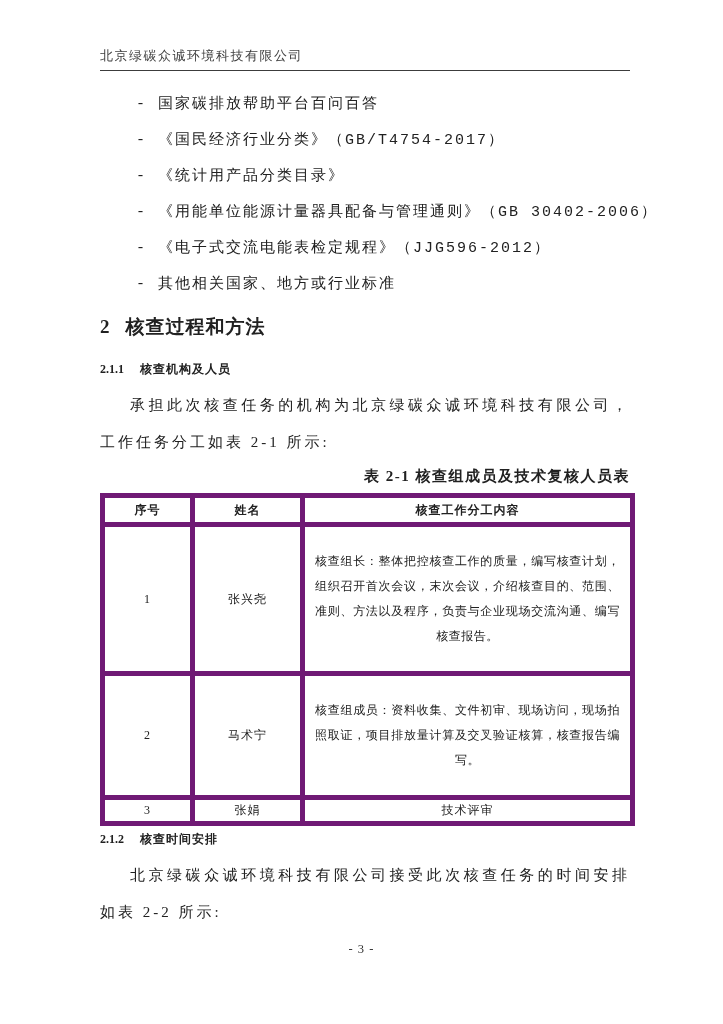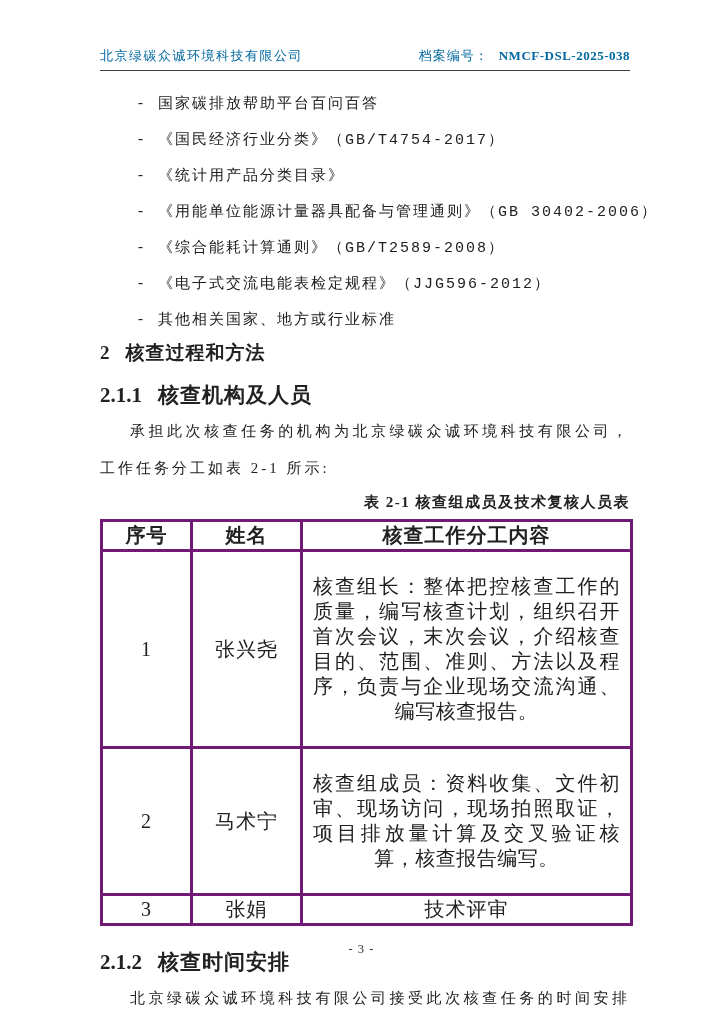--- a/index.html
+++ b/index.html
@@ -14,55 +14,55 @@
   .page {
     position: absolute; inset: 0;
     padding: 48px 93px 0 100px;
     background: #ffffff;
   }
   
   .hdr {
     display: flex; justify-content: space-between; align-items: flex-end;
     font-size: 13px; line-height: 16px; letter-spacing: 1.5px;
     border-bottom: 1px solid #3c3c3c; padding-bottom: 6px;
-    color: #0369a1;
+    color: #404040;
   }
   .hdr-right { display: flex; gap: 10px; letter-spacing: 1px; }
   .hdr-num { letter-spacing: 0.5px; font-weight: bold; font-family: "Liberation Serif", serif; }
   
   .refs { list-style: none; margin-top: 16px; padding-left: 36px; font-family: Liberation Mono, monospace; }
   .refs li {
     line-height: 36px; font-size: 15px; letter-spacing: 2px;
     white-space: nowrap;
   }
   .refs .dash { display: inline-block; width: 22px; letter-spacing: 0; }
   
-  .h2 { margin-top: 0; font-size: 19px; line-height: 28px; font-weight: bold; letter-spacing: 1px; }
+  .h2 { margin-top: 10px; font-size: 19px; line-height: 28px; font-weight: bold; letter-spacing: 1px; }
   .h2 .num, .h3 .num, .h4 .num { margin-right: 16px; letter-spacing: 0; }
   .h3 { margin-top: 18px; font-size: 17px; line-height: 26px; font-weight: bold; letter-spacing: 1px; }
-  .h4 { margin-top: 16px; font-size: 21px; line-height: 24px; font-weight: bold; letter-spacing: 1px; }
-  .h4.second { margin-top: 24px; }
+  .h4 { margin-top: 16px; font-size: 12px; line-height: 24px; font-weight: bold; letter-spacing: 1px; }
+  .h4.second { margin-top: 1px; }
   
   .para {
     margin-top: 6px;
     font-size: 15px; line-height: 37px; letter-spacing: 3px;
     text-indent: 2em; text-align: justify;
   }
   
   .tbl-caption {
     margin-top: 2px; text-align: right; font-weight: bold;
     font-size: 15px; line-height: 26px; letter-spacing: 1.5px;
   }
   table.t1 {
     margin-top: 4px; width: 100%;
     border-collapse: collapse; table-layout: fixed;
   }
   table.t1 th, table.t1 td {
-    border: 3px solid #701a75;
-    font-size: 20px; vertical-align: middle;
+    border: 5px solid #701a75;
+    font-size: 12px; vertical-align: middle;
   }
   table.t1 th {
     height: 29px; font-weight: bold; text-align: center; letter-spacing: 1px;
   }
   td.c-no, td.c-name { text-align: center; letter-spacing: 1px; }
   td.c-duty-long {
     padding: 22px 10px; line-height: 25px;
     text-align: justify; text-align-last: center; letter-spacing: 0.5px;
   }
   tr.r1 { height: 100px; }
@@ -75,32 +75,27 @@
     text-align: center; font-size: 12.5px; color: #2e2e2e; letter-spacing: 1px;
   }
 </style>
 </head>
 <body>
 
 <div class="page">
 
   <div class="hdr">
     <span>北京绿碳众诚环境科技有限公司</span>
-    <span class="hdr-right">
-      <span>档案编号：</span>
-      <span class="hdr-num">NMCF-DSL-2025-038</span>
-    </span>
   </div>
 
   <ul class="refs">
     <li><span class="dash">-</span><span>国家碳排放帮助平台百问百答</span></li>
     <li><span class="dash">-</span><span>《国民经济行业分类》（GB/T4754-2017）</span></li>
     <li><span class="dash">-</span><span>《统计用产品分类目录》</span></li>
     <li><span class="dash">-</span><span>《用能单位能源计量器具配备与管理通则》（GB 30402-2006）</span></li>
-    <li><span class="dash">-</span><span>《综合能耗计算通则》（GB/T2589-2008）</span></li>
     <li><span class="dash">-</span><span>《电子式交流电能表检定规程》（JJG596-2012）</span></li>
     <li><span class="dash">-</span><span>其他相关国家、地方或行业标准</span></li>
   </ul>
 
   <div class="h2">
     <span class="num">2</span><span>核查过程和方法</span>
   </div>
 
 
   <div class="h4">

